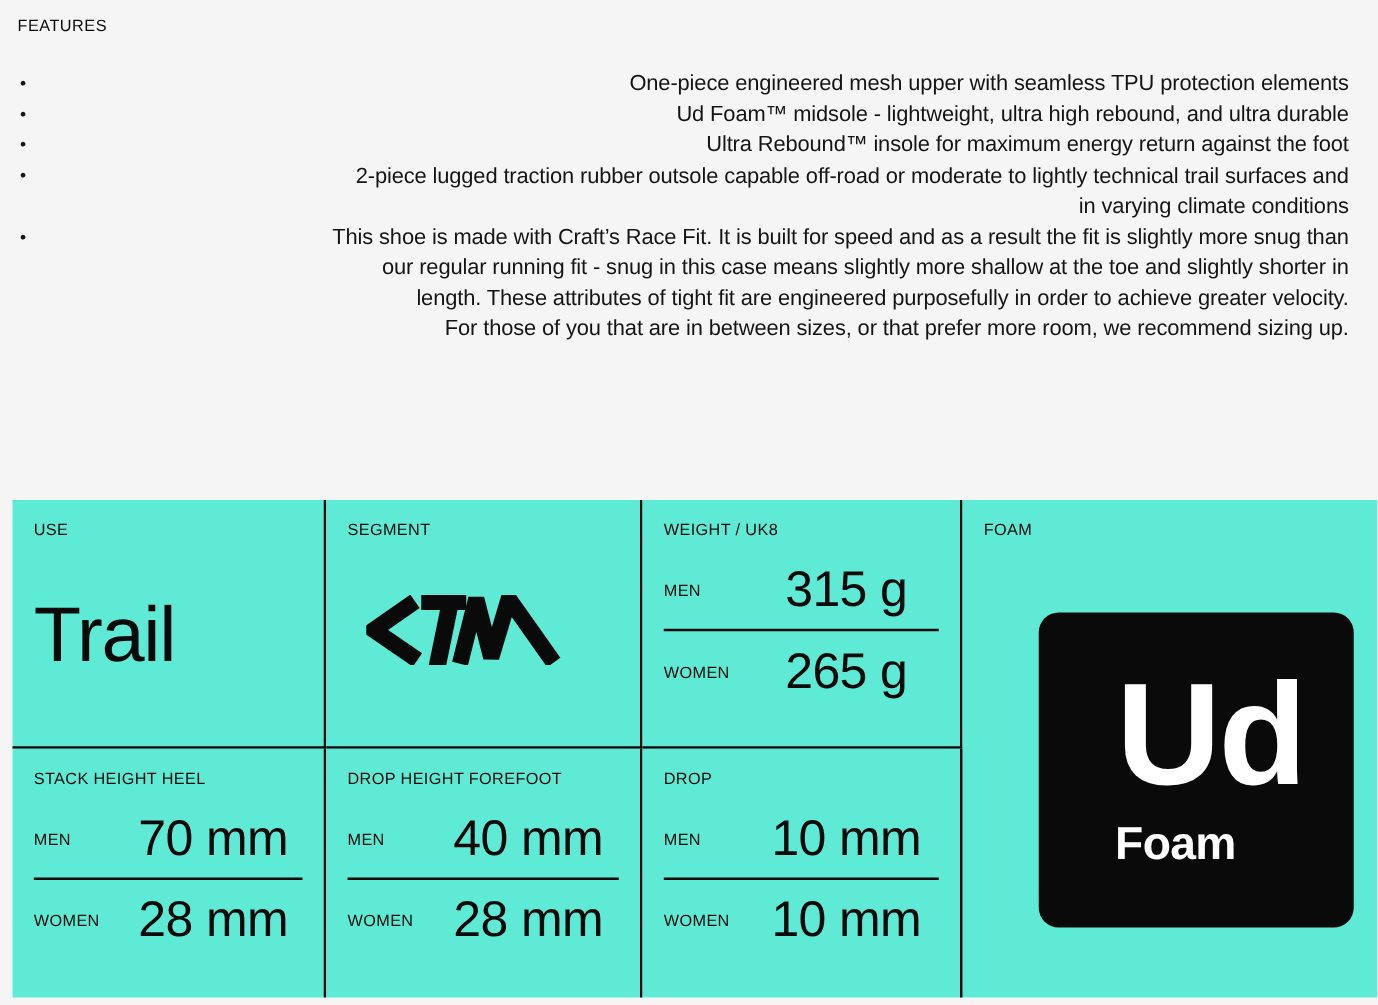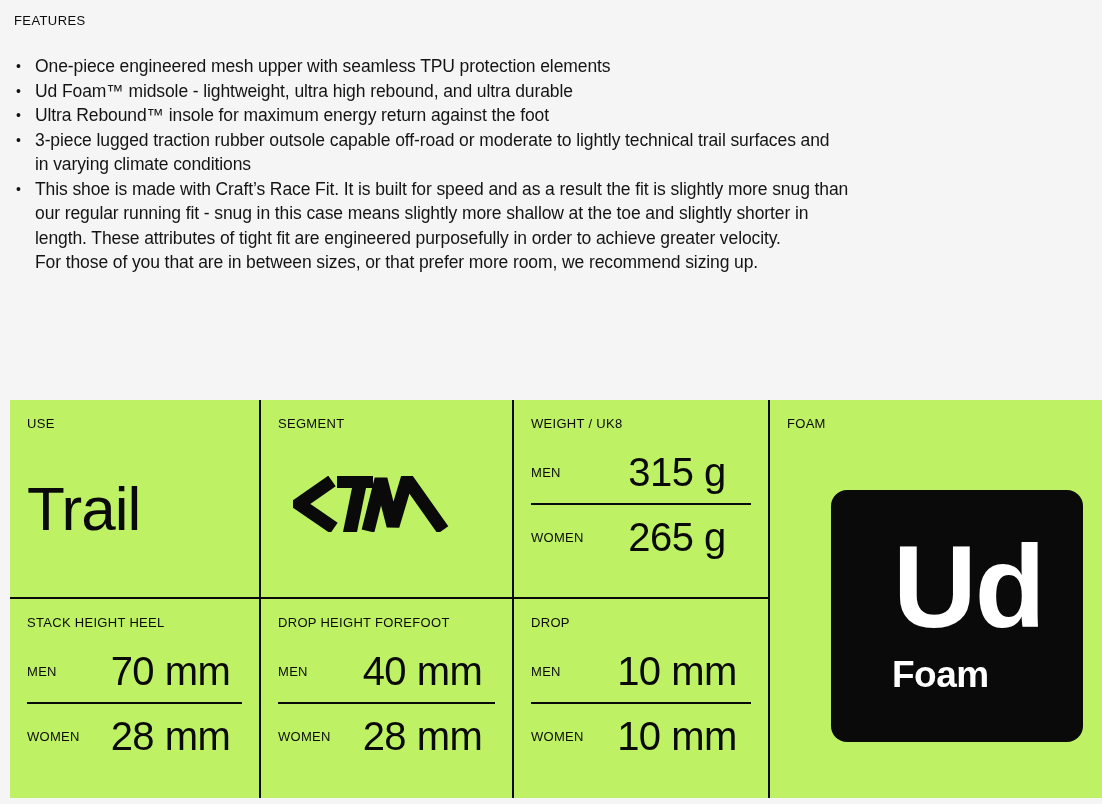--- a/index.html
+++ b/index.html
@@ -34,36 +34,37 @@
   }
   .bullet-item .marker {
     width: 21px;
     flex: 0 0 21px;
     font-size: 14px;
     padding-left: 2px;
   }
   .bullet-item .bullet-text {
     white-space: pre-line;
     flex: 1;
+    text-align: right;
   }
 
   
   .specs-grid {
     position: absolute;
     left: 10px;
     top: 400px;
     width: 1092px;
     height: 398px;
     display: grid;
     grid-template-columns: 251px 253px 256px 1fr;
     grid-template-rows: 199px 199px;
     background: #ffffff;
   }
   .cell {
-    background: #bef264;
+    background: #5eead4;
     padding: 16px 17px;
     overflow: hidden;
   }
   .br { border-right: 2px solid #0a0a0a; }
   .bb { border-bottom: 2px solid #0a0a0a; }
   .foam-cell { grid-column: 4; grid-row: 1 / span 2; }
 
   .cell-label {
     font-size: 13px;
     letter-spacing: 0.3px;
@@ -148,21 +149,21 @@
         <li class="bullet-item">
           <span class="marker">•</span>
           <span class="bullet-text">Ud Foam™ midsole - lightweight, ultra high rebound, and ultra durable</span>
         </li>
         <li class="bullet-item">
           <span class="marker">•</span>
           <span class="bullet-text">Ultra Rebound™ insole for maximum energy return against the foot</span>
         </li>
         <li class="bullet-item">
           <span class="marker">•</span>
-          <span class="bullet-text">3-piece lugged traction rubber outsole capable off-road or moderate to lightly technical trail surfaces and
+          <span class="bullet-text">2-piece lugged traction rubber outsole capable off-road or moderate to lightly technical trail surfaces and
 in varying climate conditions</span>
         </li>
         <li class="bullet-item">
           <span class="marker">•</span>
           <span class="bullet-text">This shoe is made with Craft’s Race Fit. It is built for speed and as a result the fit is slightly more snug than
 our regular running fit -  snug in this case means slightly more shallow at the toe and slightly shorter in
 length. These attributes of tight fit are engineered purposefully in order to achieve greater velocity.
 For those of you that are in between sizes, or that prefer more room, we recommend sizing up.</span>
         </li>
       </ul>

